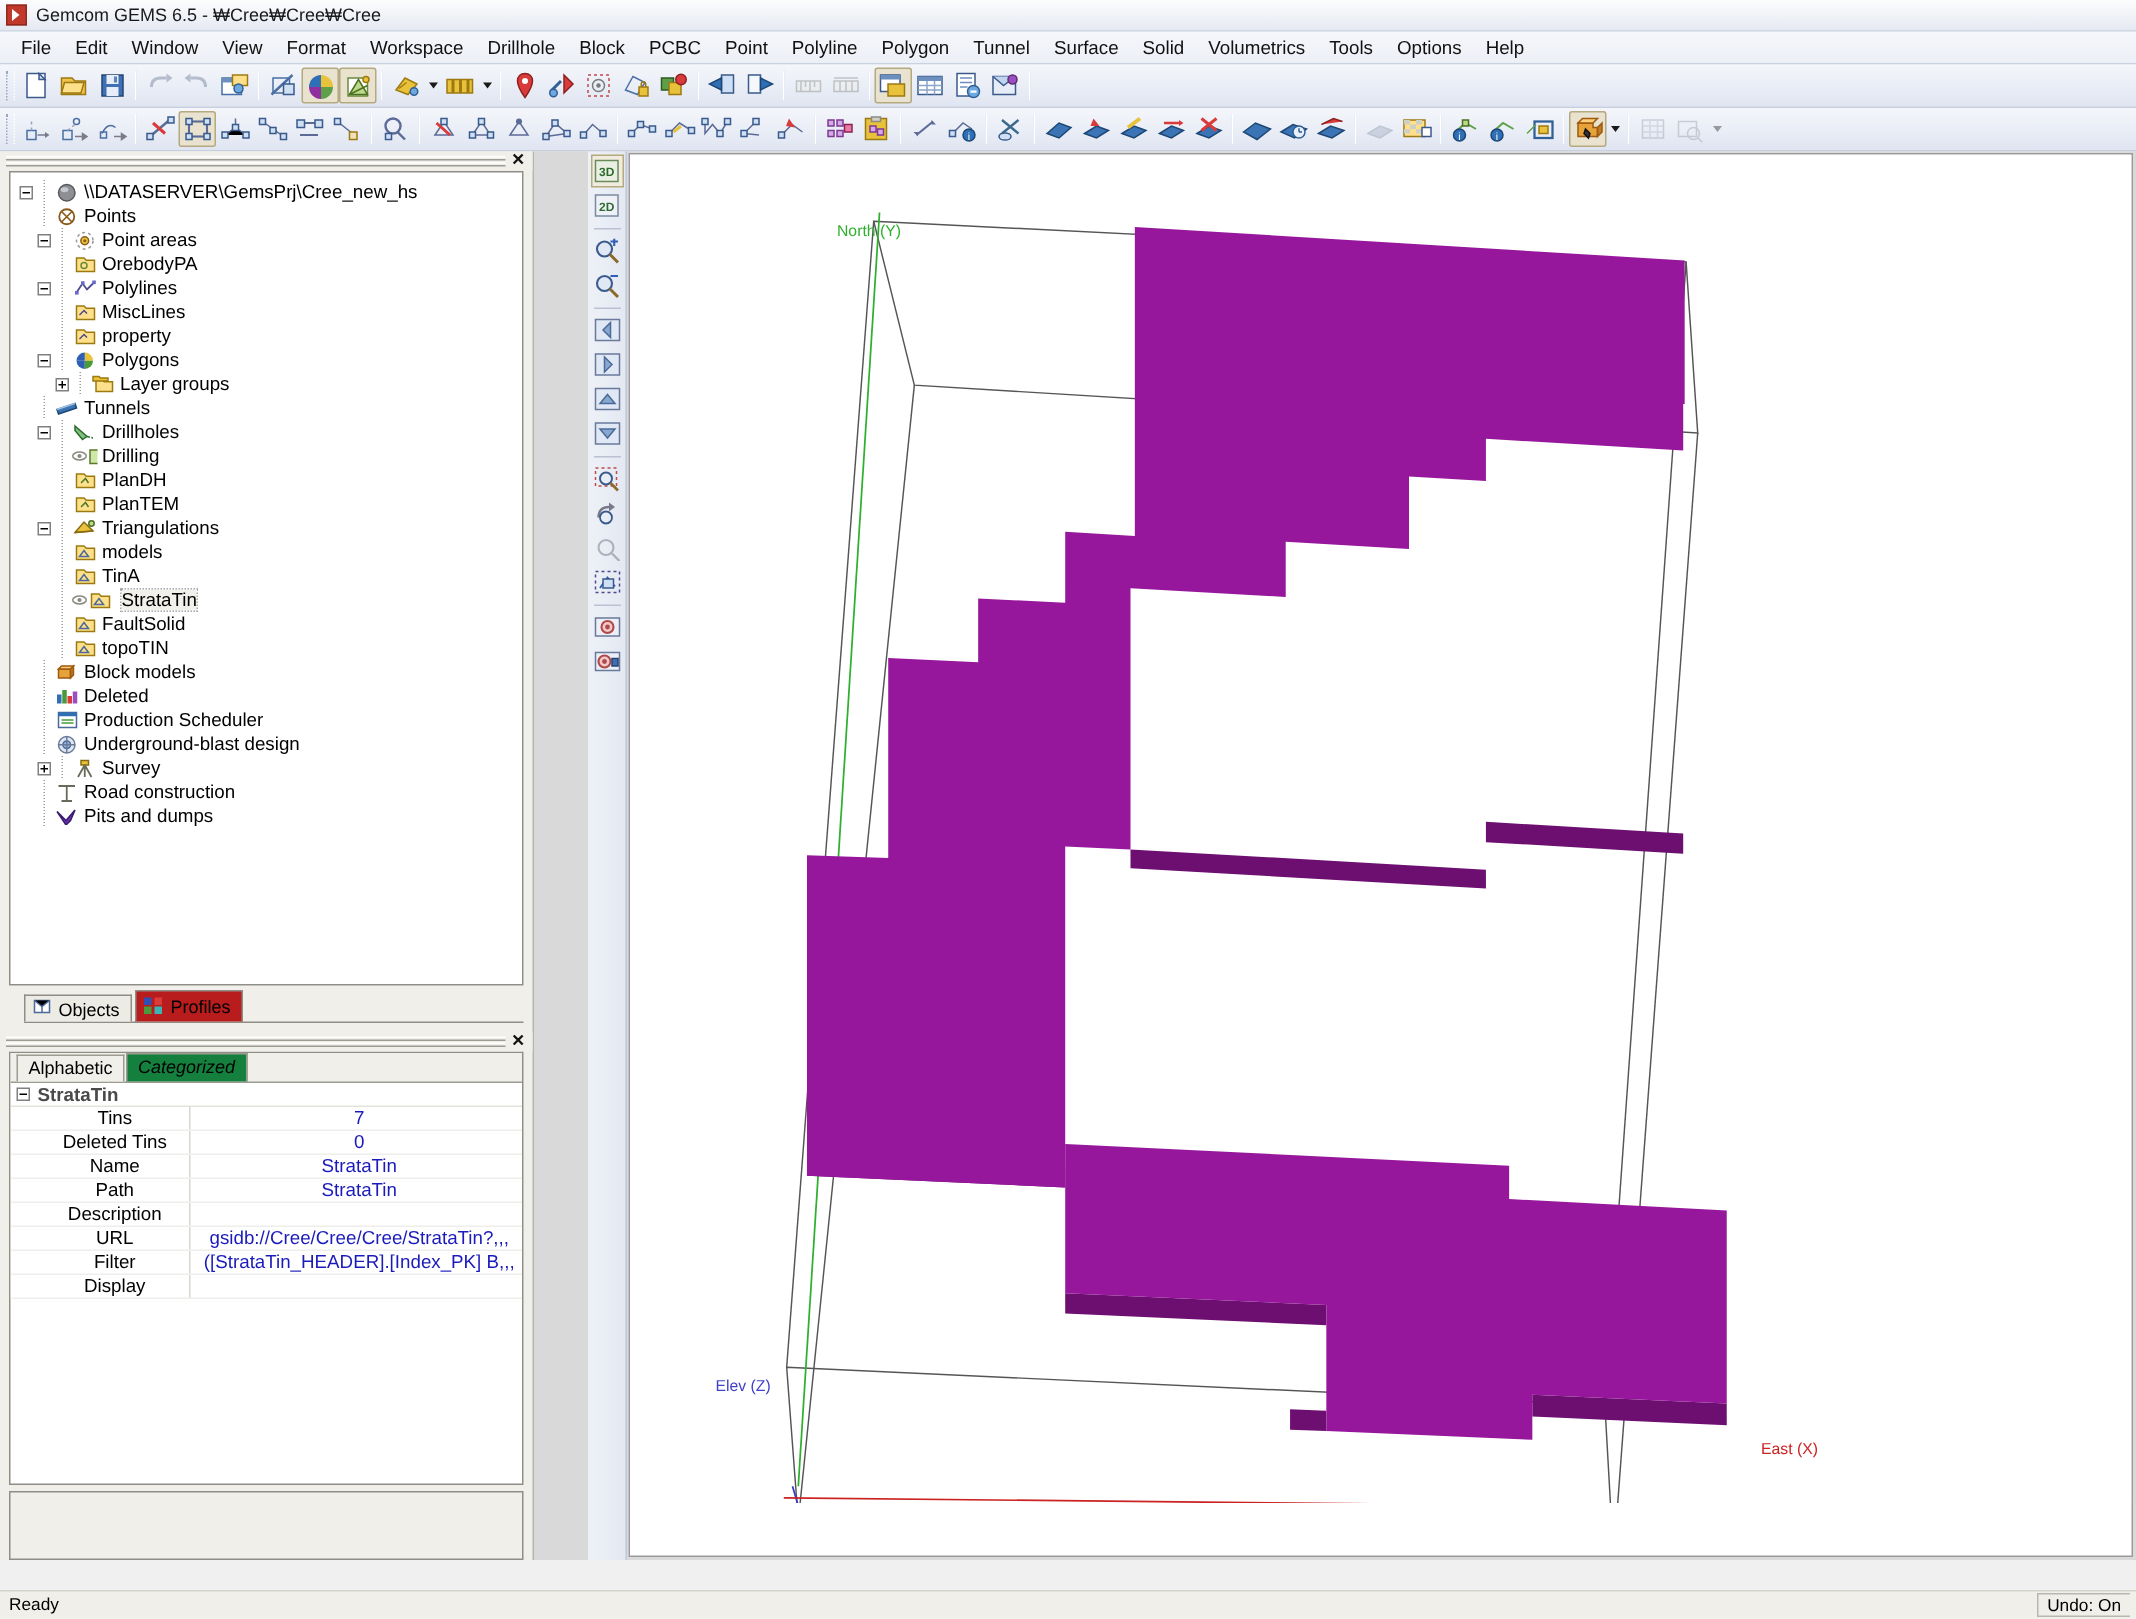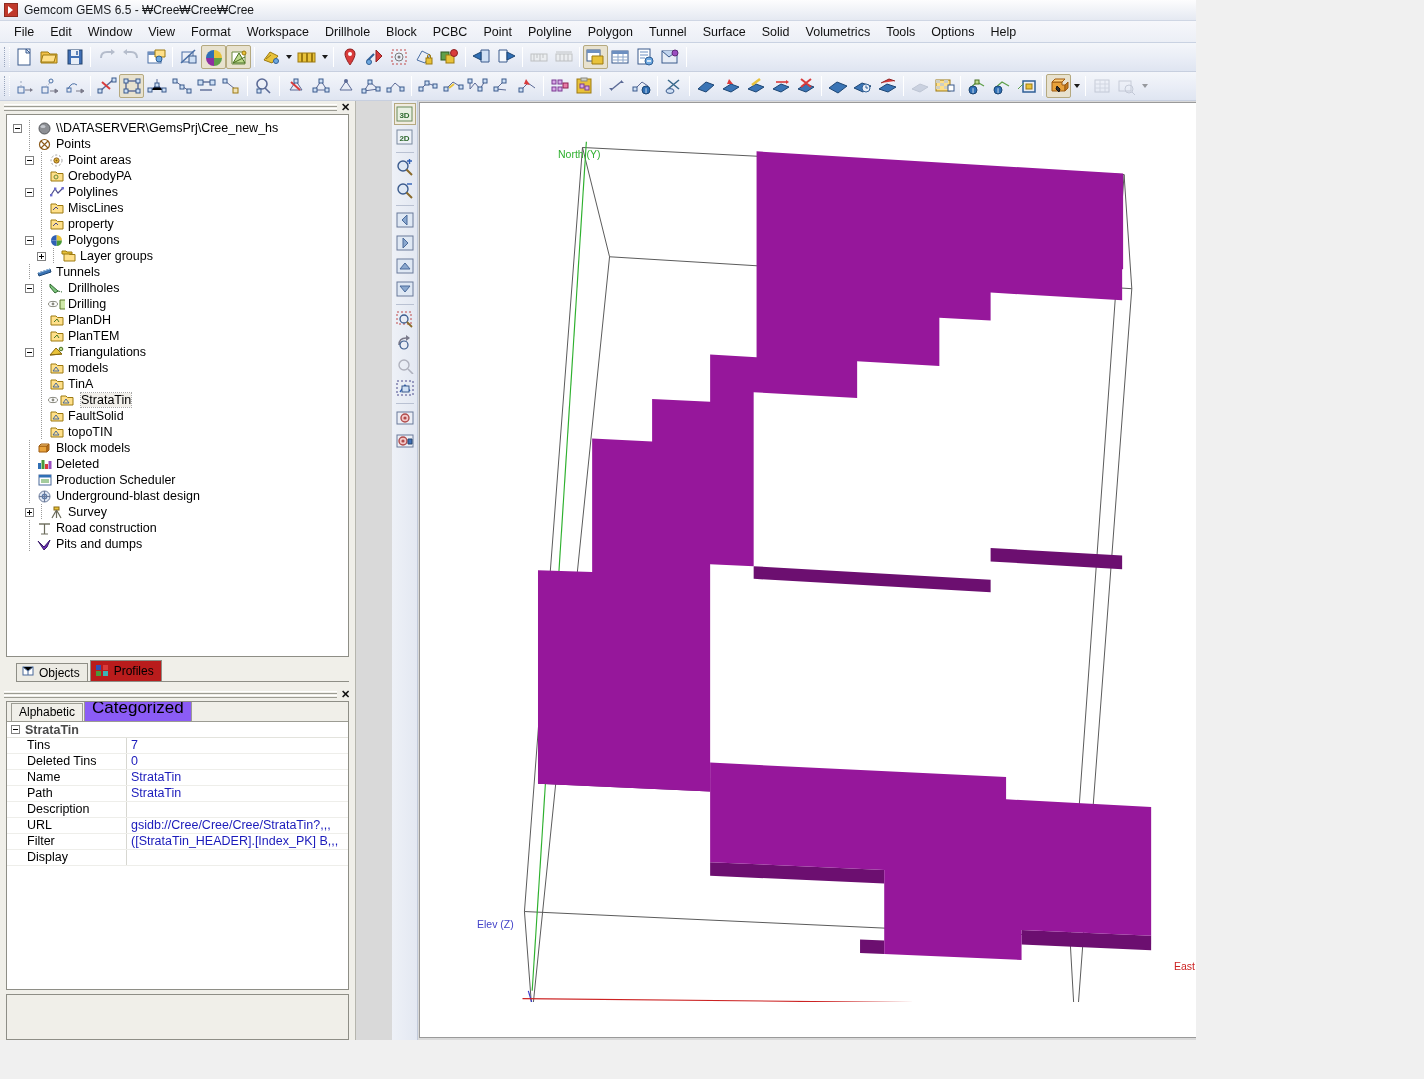--- a/index.html
+++ b/index.html
@@ -227,38 +227,39 @@
     height: 352px;
     margin-top: 6px;
     display: flex; flex-direction: column;
   }
   #prop-grid-wrap {
     margin: 0 6px 4px 6px;
     background: #fff;
     border: 1px solid #8e8e86;
     flex: 1 1 auto;
     overflow: hidden;
+    text-align: center;
   }
   #prop-tabs {
     display: flex; align-items: flex-end;
     height: 20px;
     border-bottom: 1px solid #9c9c93;
     background: #f0efe9;
     padding-left: 4px;
   }
   .ptab {
     font-size: 12px;
     padding: 1px 7px 2px 7px;
     background: #f0efe9;
     border: 1px solid #9c9c93;
     border-bottom: none;
     margin-right: 1px;
     cursor: default;
   }
-  .ptab.active { background: #8b5cf6; padding-bottom: 3px; font-size: 17px; }
+  .ptab.active { background: #15803d; padding-bottom: 3px; font-size: 12px; font-style: italic; }
   .ptab-filler { flex: 1 1 auto; height: 1px; }
 
   #prop-rows { background: #fff; }
   .pgroup {
     display: flex; align-items: center;
     height: 16px;
     border-bottom: 1px solid #e3e3dd;
     padding-left: 4px;
     font-weight: bold;
     color: #4a4a4a;
@@ -351,21 +352,21 @@
   #status-right {
     border: 1px solid #b8b8b0;
     border-right: none;
     padding: 1px 6px 1px 6px;
     margin-right: 4px;
     height: 16px;
     line-height: 14px;
   }
   #outer {
     position: relative;
-    width: 1196px; height: 1079px;
+    width: 1424px; height: 1079px;
     overflow: hidden;
   }
 </style>
 </head>
 <body>
 
 <div id="outer">
 
   <div id="titlebar">
     <div id="app-icon"></div>
@@ -1522,14 +1523,18 @@
             Z"></path>
         </svg>
 
         <div class="axislabel" id="lbl-north">North (Y)</div>
         <div class="axislabel" id="lbl-elev">Elev (Z)</div>
         <div class="axislabel" id="lbl-east">East (X)</div>
       </div>
     </div>
   </div>
 
+  <div id="statusbar">
+    <div id="status-left">Ready</div>
+    <div id="status-right">Undo: On</div>
+  </div>
 
 </div>
 
 </body></html>

